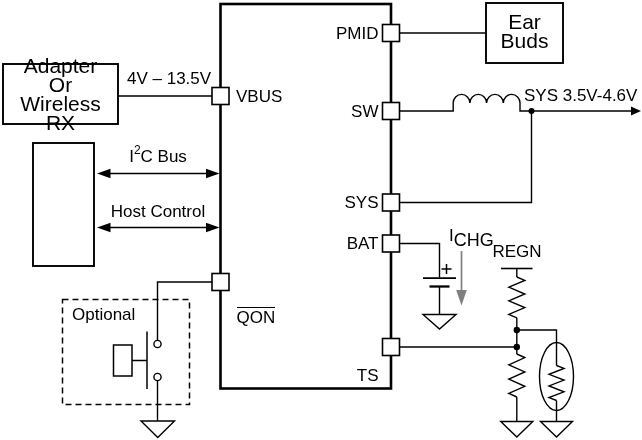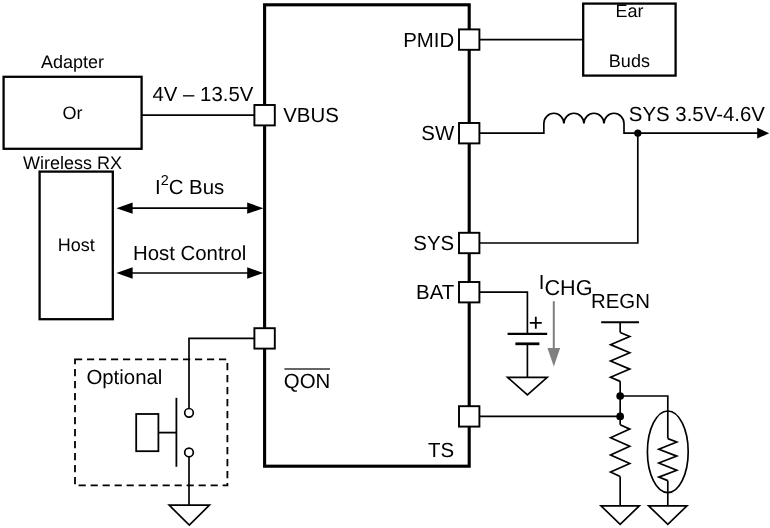--- a/index.html
+++ b/index.html
@@ -1,21 +1,21 @@
 <!DOCTYPE html>
 <html><head>
 <meta charset="utf-8">
 <style>
   html,body{margin:0;padding:0;background:#ffffff;}
   .canvas{position:relative;width:642px;height:440px;background:#ffffff;overflow:hidden;
           font-family:"Liberation Sans",sans-serif;color:#000;}
   .canvas svg{position:absolute;left:0;top:0;}
   .lbl{position:absolute;font-size:17px;line-height:19px;white-space:nowrap;}
   .blocktext{position:absolute;display:flex;flex-direction:column;justify-content:center;
-             align-items:center;text-align:left;font-size:15px;line-height:19px;gap:23px;}
+             align-items:center;text-align:center;font-size:21px;line-height:19px;}
   .ctr{text-align:center;}
   .rt{text-align:right;}
   .overline-span{display:inline-block;border-top:1.8px solid #000;line-height:17px;padding-top:1px;margin-top:35px;}
   sup.s2{font-size:12px;position:relative;top:-1px;vertical-align:super;line-height:0;}
   sub.schg{font-size:18px;vertical-align:-5px;line-height:0;}
 </style>
 </head>
 <body>
 
 <div class="canvas">
@@ -100,23 +100,20 @@
     <rect x="382.5" y="194" width="17" height="17" fill="#fff" stroke="#000" stroke-width="1.6"></rect>
     <rect x="382.5" y="235" width="17" height="17" fill="#fff" stroke="#000" stroke-width="1.6"></rect>
     <rect x="382.5" y="338.5" width="17" height="17" fill="#fff" stroke="#000" stroke-width="1.6"></rect>
   </svg>
 
   <div class="blocktext" style="left:4px;top:65px;width:113px;height:58px;">
     <div>Adapter</div>
     <div>Or</div>
     <div>Wireless RX</div>
   </div>
-  <div class="blocktext" style="left:33px;top:143px;width:61px;height:123px;">
-    <div>Host</div>
-  </div>
   <div class="blocktext" style="left:486px;top:3px;width:77px;height:60px;padding-bottom:5px;box-sizing:border-box;">
     <div>Ear</div>
     <div>Buds</div>
   </div>
   <div class="lbl" style="left:72px;top:305px;">Optional</div>
 
   <div class="lbl" style="left:127px;top:69px;">4V – 13.5V</div>
   <div class="lbl ctr" style="left:108px;top:147px;width:100px;"><span>I</span><sup class="s2">2</sup><span>C Bus</span></div>
   <div class="lbl ctr" style="left:108px;top:202px;width:100px;">Host Control</div>
   <div class="lbl" style="left:524px;top:85.5px;">SYS 3.5V-4.6V</div>

